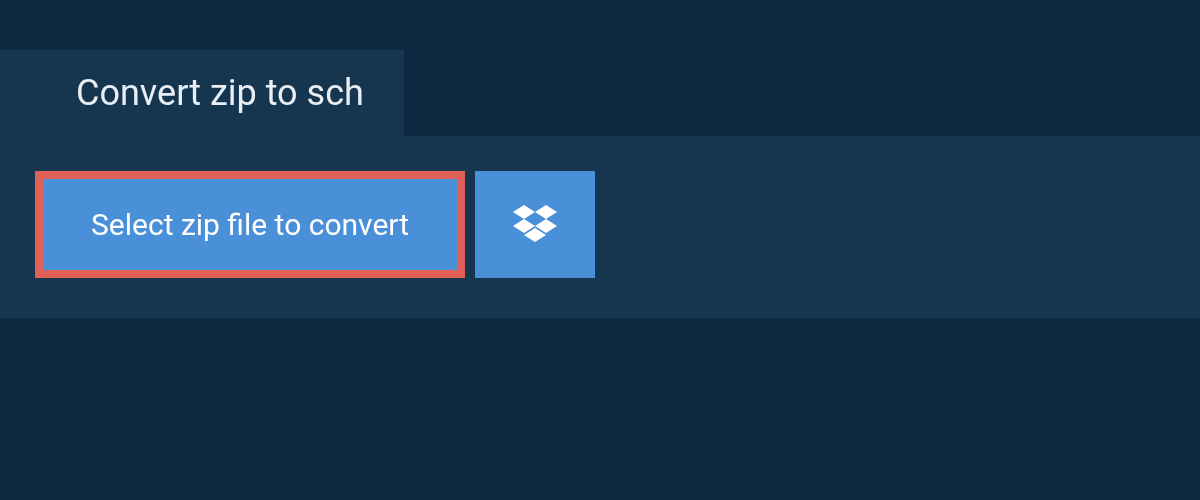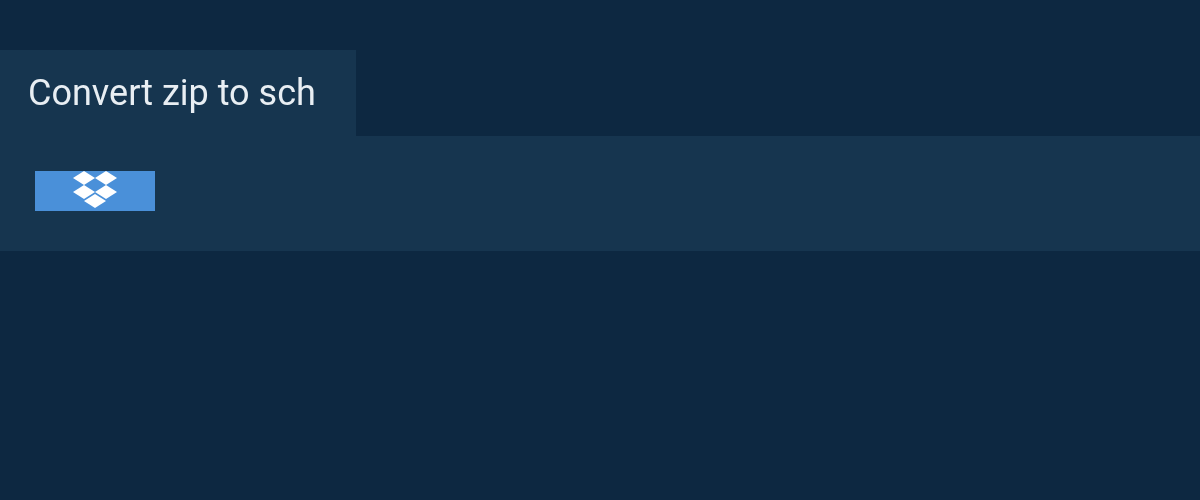--- a/index.html
+++ b/index.html
@@ -17,20 +17,21 @@
     .tab-container {
       display: inline-block;
       background: #16354f;
       padding: 22px 40px 22px 28px;
       margin-top: 50px;
     }
     .tab-title {
       color: #e8eef3;
       font-size: 36px;
       font-weight: 400;
+      margin-left: 48px;
     }
     .content-area {
       background: #16354f;
       padding: 35px 35px 40px 35px;
       width: 100%;
     }
     .button-row {
       display: flex;
       align-items: stretch;
       gap: 10px;
@@ -66,20 +67,23 @@
 </head>
 <body>
 
 
 
 <div class="tab-container">
   <h1 class="tab-title">Convert zip to sch</h1>
 </div>
 <div class="content-area">
   <div class="button-row">
+    <button class="select-button">
+      <span>Select zip file to convert</span>
+    </button>
     <button class="dropbox-button">
       <svg class="dropbox-icon" viewBox="0 0 44 40">
         <path d="M11 0 L22 7 L11 14 L0 7 Z"></path>
         <path d="M33 0 L44 7 L33 14 L22 7 Z"></path>
         <path d="M11 14 L22 21 L11 28 L0 21 Z"></path>
         <path d="M33 14 L44 21 L33 28 L22 21 Z"></path>
         <path d="M11 30 L22 23 L33 30 L22 37 Z"></path>
       </svg>
     </button>
   </div>

